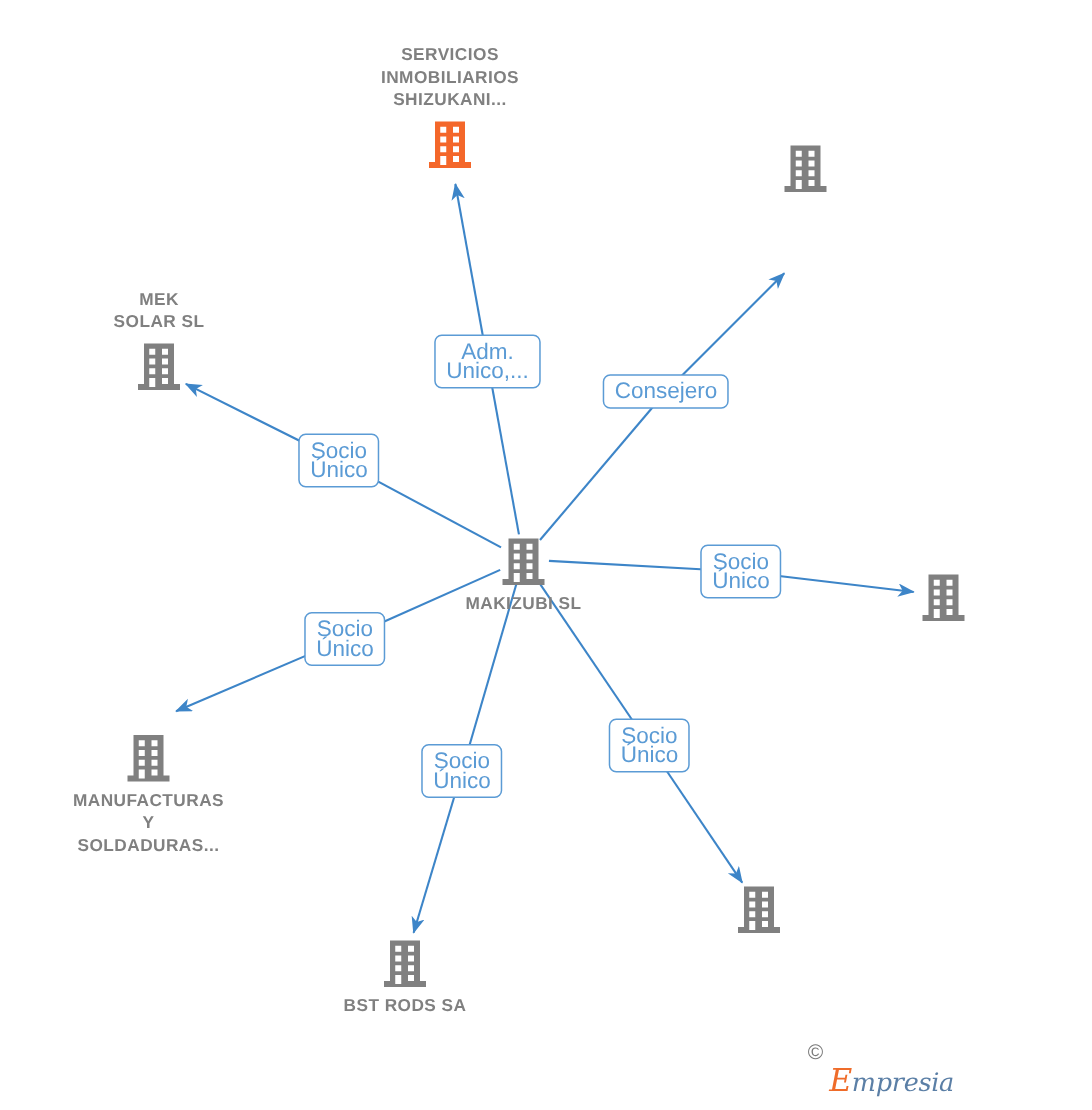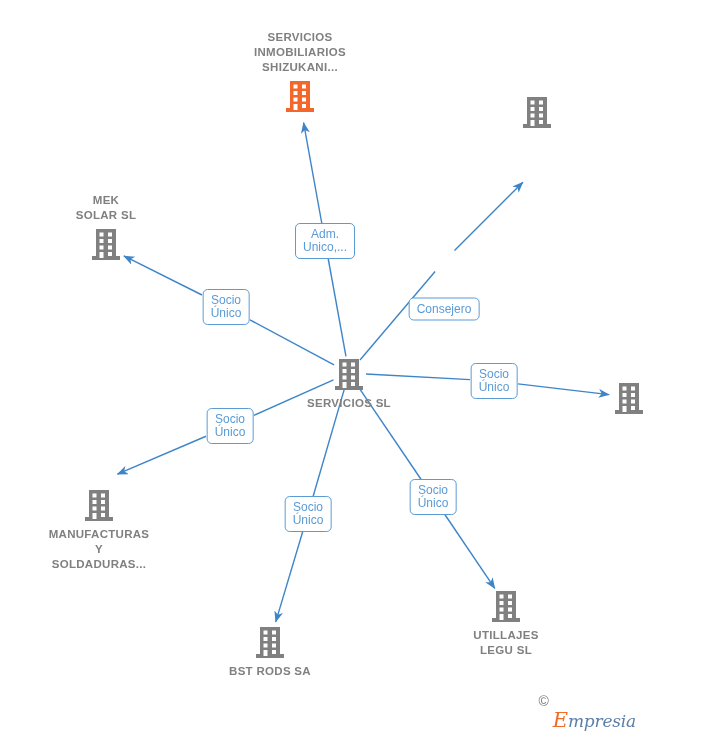--- a/index.html
+++ b/index.html
@@ -44,21 +44,21 @@
   }
   .node.label-top .node-label { margin-bottom: 4px; }
   .node.label-bottom .node-label { margin-top: 4px; }
 
   .edge-label {
     position: absolute;
     border: 1px solid #5b9bd5;
     border-radius: 5px;
     background: #ffffff;
     color: #5b9bd5;
-    font-size: 12px;
+    font-size: 15px;
     line-height: 13px;
     text-align: center;
     padding: 4px 7px;
     white-space: pre-line;
     transform: translate(-50%, -50%);
     box-sizing: border-box;
   }
   #watermark {
     position: absolute;
     right: 8px;
@@ -170,21 +170,21 @@
       <rect x="2" y="29" width="28" height="4" fill="#808080"></rect>
       <rect x="9.5" y="5.5" width="4" height="4" fill="#ffffff"></rect>
       <rect x="18" y="5.5" width="4" height="4" fill="#ffffff"></rect>
       <rect x="9.5" y="12" width="4" height="4" fill="#ffffff"></rect>
       <rect x="18" y="12" width="4" height="4" fill="#ffffff"></rect>
       <rect x="9.5" y="18.5" width="4" height="4" fill="#ffffff"></rect>
       <rect x="18" y="18.5" width="4" height="4" fill="#ffffff"></rect>
       <rect x="9.5" y="25" width="4" height="6" fill="#ffffff"></rect>
       <rect x="18" y="25" width="4" height="4" fill="#ffffff"></rect>
     </svg>
-    <div class="node-label">SERVICIOS  SL</div>
+    <div class="node-label">MAKIZUBI  SL</div>
   </div>
 
   <div class="node label-bottom" style="left:629px; top:381px;">
     <svg class="node-icon" width="32" height="35" viewBox="0 0 32 35">
       <rect x="6" y="2" width="20" height="29" fill="#808080"></rect>
       <rect x="2" y="29" width="28" height="4" fill="#808080"></rect>
       <rect x="9.5" y="5.5" width="4" height="4" fill="#ffffff"></rect>
       <rect x="18" y="5.5" width="4" height="4" fill="#ffffff"></rect>
       <rect x="9.5" y="12" width="4" height="4" fill="#ffffff"></rect>
       <rect x="18" y="12" width="4" height="4" fill="#ffffff"></rect>
@@ -235,27 +235,25 @@
       <rect x="2" y="29" width="28" height="4" fill="#808080"></rect>
       <rect x="9.5" y="5.5" width="4" height="4" fill="#ffffff"></rect>
       <rect x="18" y="5.5" width="4" height="4" fill="#ffffff"></rect>
       <rect x="9.5" y="12" width="4" height="4" fill="#ffffff"></rect>
       <rect x="18" y="12" width="4" height="4" fill="#ffffff"></rect>
       <rect x="9.5" y="18.5" width="4" height="4" fill="#ffffff"></rect>
       <rect x="18" y="18.5" width="4" height="4" fill="#ffffff"></rect>
       <rect x="9.5" y="25" width="4" height="6" fill="#ffffff"></rect>
       <rect x="18" y="25" width="4" height="4" fill="#ffffff"></rect>
     </svg>
-    <div class="node-label">UTILLAJES
-LEGU  SL</div>
   </div>
 
   <div class="edge-label" style="left:325px; top:241px;">Adm.
 Unico,...</div>
-  <div class="edge-label" style="left:444px; top:261px;margin-top:48px;">Consejero</div>
+  <div class="edge-label" style="left:444px; top:261px;">Consejero</div>
   <div class="edge-label" style="left:226px; top:307px;">Socio
 Único</div>
   <div class="edge-label" style="left:494px; top:381px;">Socio
 Único</div>
   <div class="edge-label" style="left:230px; top:426px;">Socio
 Único</div>
   <div class="edge-label" style="left:308px; top:514px;">Socio
 Único</div>
   <div class="edge-label" style="left:433px; top:497px;">Socio
 Único</div>

